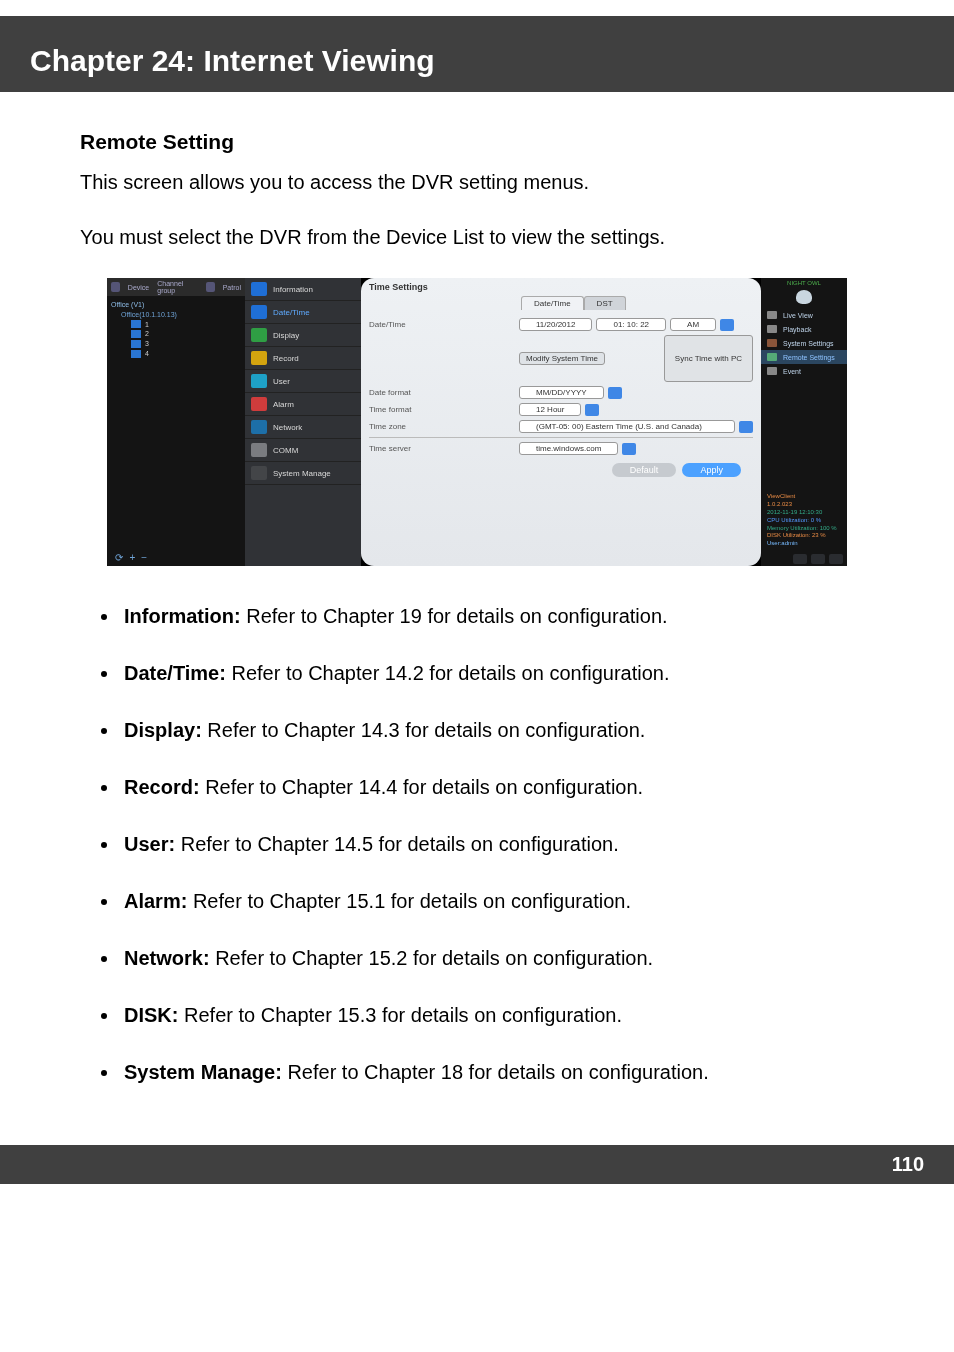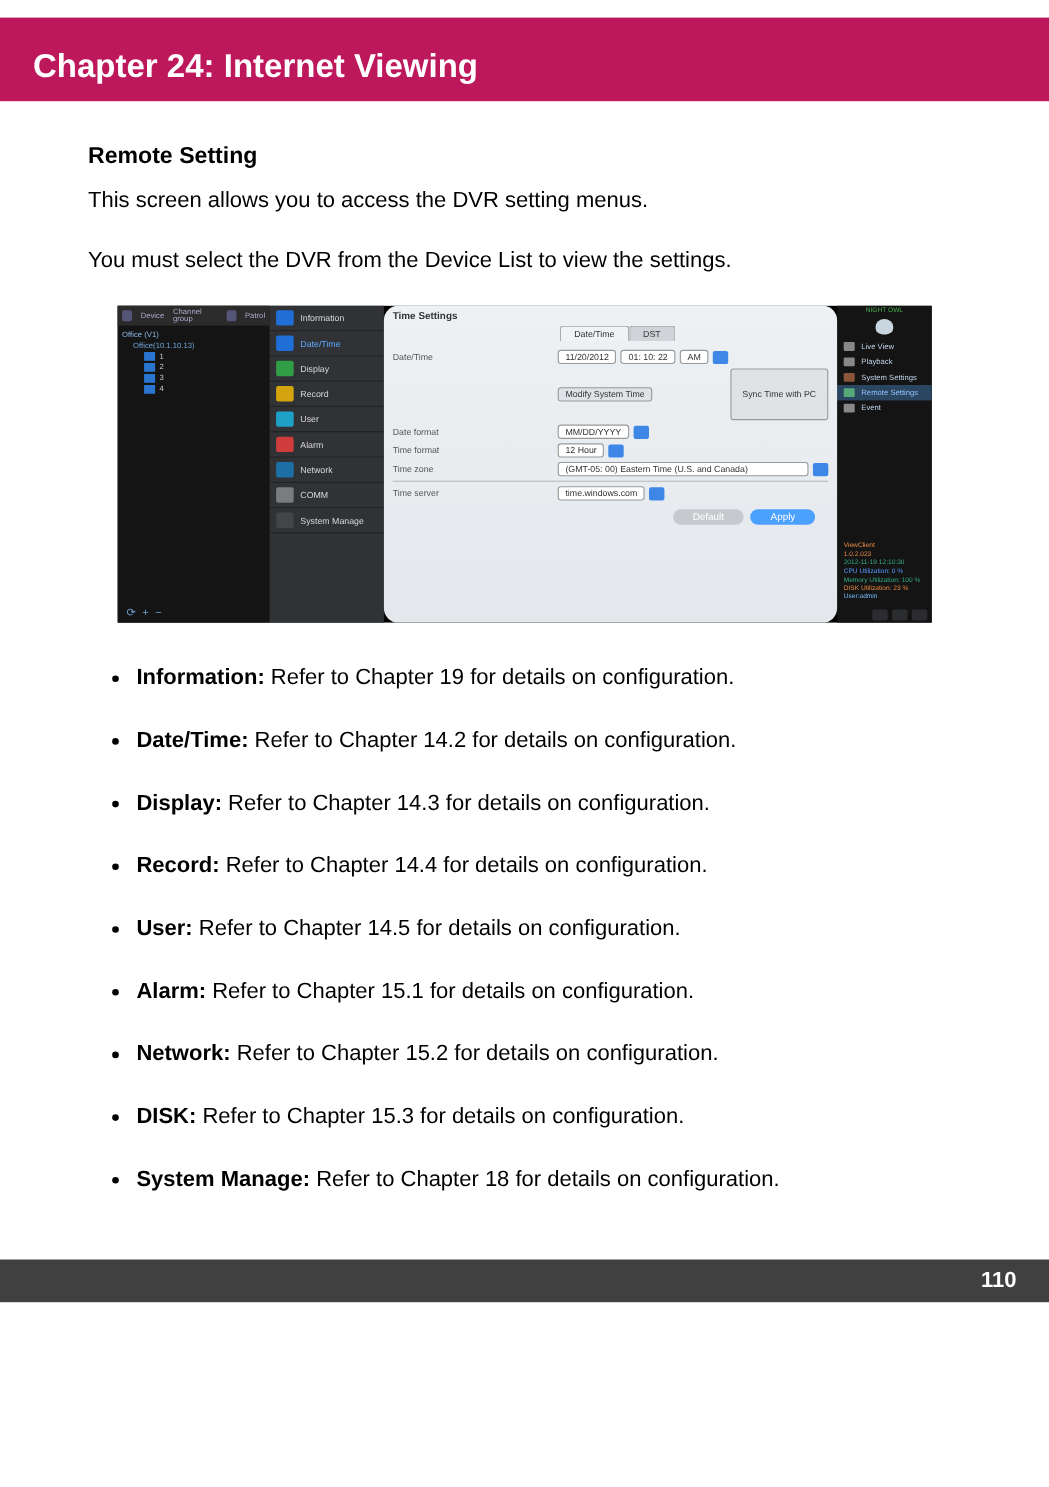--- a/index.html
+++ b/index.html
@@ -4,21 +4,21 @@
 <style>
   * { margin: 0; padding: 0; box-sizing: border-box; }
   body {
     font-family: Arial, Helvetica, sans-serif;
     width: 954px;
     margin: 0 auto;
     background: #fff;
     color: #000;
   }
   .chapter-header {
-    background: #be185d;
+    background: #404040;
     color: #fff;
     padding: 28px 30px 14px 30px;
     margin-top: 16px;
   }
   .chapter-header h1 { font-size: 30px; font-weight: bold; }
   .content {
     padding: 20px 80px 0 80px;
   }
   .section-title { font-size: 21px; font-weight: bold; margin: 18px 0 14px 0; }
   .body-text { font-size: 20px; line-height: 1.45; margin-bottom: 26px; }
@@ -59,21 +59,21 @@
   .left-bottom {
     margin-top: auto;
     display:flex;
     gap:6px;
     align-items:center;
     padding:3px 8px;
     color:#6fa3d6;
     font-size:10px;
   }
   .ss-menu {
-    width: 104px;
+    width: 116px;
     background: #303236;
     display:flex;
     flex-direction:column;
   }
   .menu-item {
     display:flex;
     align-items:center;
     gap:6px;
     padding:4px 6px;
     font-size:8px;
@@ -99,21 +99,21 @@
     font-size:8px;
     border-radius:13px;
   }
   .main-head { font-size:9px; font-weight:bold; padding:4px 8px 0 8px; }
   .tabs2 { display:flex; gap:0; margin:4px 0 6px 160px; }
   .tab2 { padding:2px 12px; font-size:8px; background:#d0d4d9; border:1px solid #aaa; border-bottom:none; border-radius:3px 3px 0 0; }
   .tab2.act { background:#f0f2f5; }
   .form-row { display:flex; align-items:center; padding:2px 8px; }
   .form-lbl { width:150px; color:#555; }
   .form-ctl { flex:1; display:flex; gap:4px; align-items:center; }
-  .inp { background:#fff; border:1px solid #999; border-radius:3px; padding:1px 6px; font-size:8px; display:inline-block; }
+  .inp { background:#fff; border:1px solid #999; border-radius:3px; padding:1px 16px; font-size:8px; display:inline-block; }
   .sel-sm { background:#dfe3e7; border:1px solid #999; border-radius:3px; padding:1px 6px; font-size:8px; display:inline-block; }
   .sel-btn { width:14px; height:12px; background:#3f87e6; border-radius:2px; display:inline-block; }
   .btn-sync { margin-left:auto; background:#e0e3e6; border:1px solid #999; padding:18px 10px; border-radius:3px; }
   .sep-line { border-top:1px solid #bbb; margin:2px 8px 2px 8px; }
   .chk { width:10px; height:10px; border:1px solid #888; background:#fff; display:inline-block; }
   .btn-row { text-align:right; padding:6px 20px 0 0; }
   .pill { display:inline-block; padding:2px 18px; border-radius:10px; font-size:9px; }
   .pill.def { background:#c6cacf; color:#fff; margin-right:4px; }
   .pill.app { background:#4ca1ff; color:#fff;text-align:right; }
   .ss-right {

